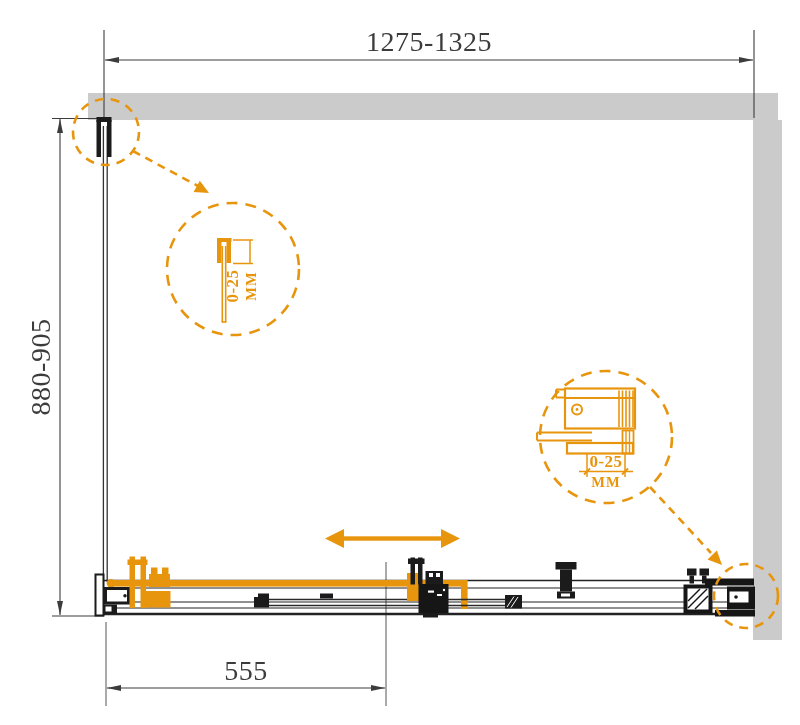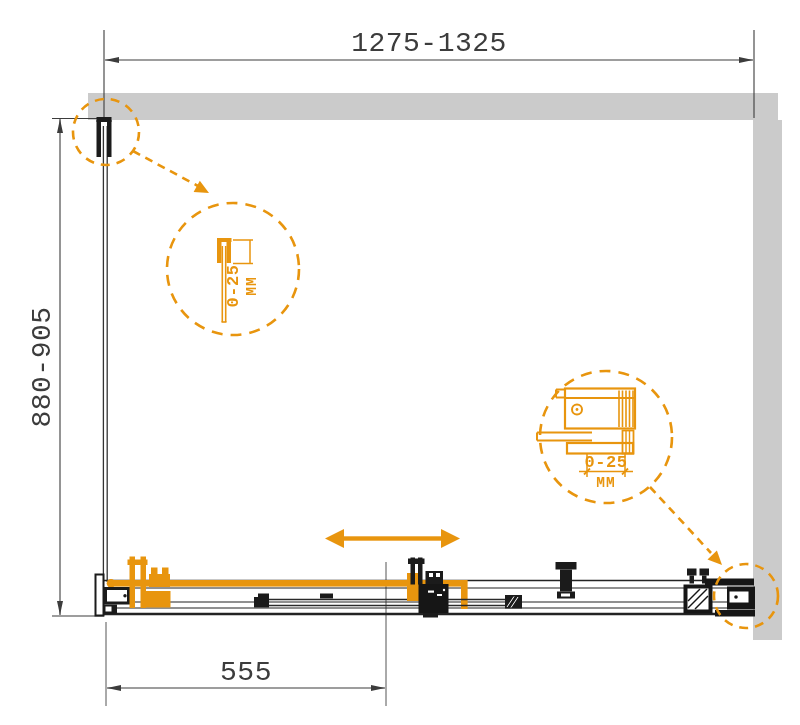--- a/index.html
+++ b/index.html
@@ -4,21 +4,21 @@
 <style>
   :root{
     --accent:#E8950E;
     --wall:#CBCBCB;
     --ink:#1B1B1B;
     --dim:#3C3C3C;
     --bg:#FFFFFF;
   }
   html,body{margin:0;padding:0;background:var(--bg);}
   .stage{width:788px;height:725px;position:relative;background:var(--bg);overflow:hidden;
-         font-family:Liberation Mono, monospace;}
+         font-family:Liberation Serif, serif;}
   svg{display:block;}
   text{fill:var(--dim);}
   .dim-text{font-size:28px;letter-spacing:.5px;}
   .detail-text{font-size:17px;fill:var(--accent);font-weight:bold;letter-spacing:.5px;}
   .detail-unit{font-size:14.5px;fill:var(--accent);font-weight:bold;letter-spacing:1px;}
   .dimline{stroke:var(--dim);stroke-width:1.1;fill:none;}
   .thin{stroke:#555;stroke-width:1;fill:none;}
   .rail{stroke:#232323;fill:none;}
   .blk{fill:var(--ink);stroke:none;}
   .org{fill:var(--accent);stroke:none;}

